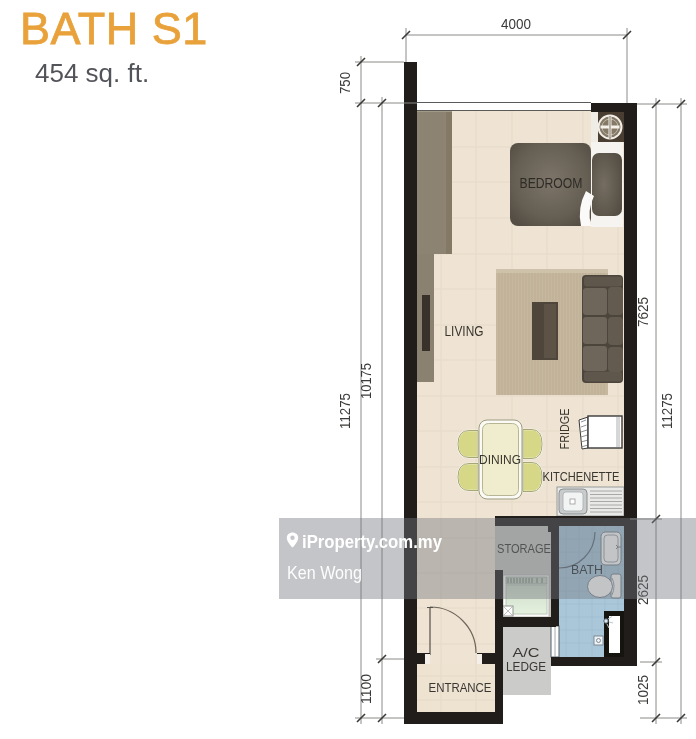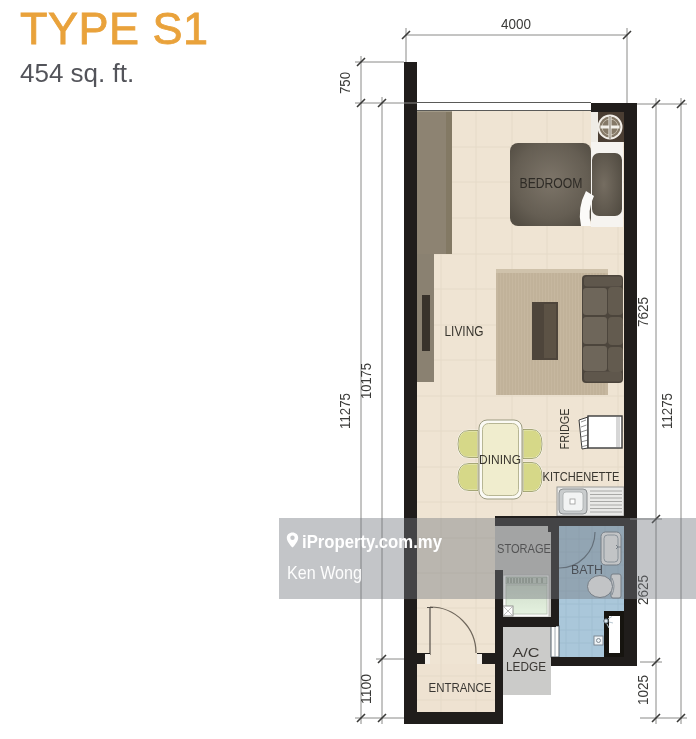--- a/index.html
+++ b/index.html
@@ -4,23 +4,23 @@
 <style>
   html,body{margin:0;padding:0;background:#fff;}
   #page{position:relative;width:696px;height:739px;overflow:hidden;background:#fff;
         font-family:"Liberation Sans",sans-serif;}
   .abs{position:absolute;}
 </style>
 </head>
 <body>
 <div id="page">
 
-  <div class="abs" style="left:20px;top:3px;font-size:45px;font-weight:normal;color:#E9A23B;letter-spacing:0.5px;-webkit-text-stroke:0.8px #E9A23B;">TYPE S1</div>
-
-  <div class="abs" style="left:20px;top:58px;font-size:26px;color:#53545A;">454 sq. ft.</div>
+  <div class="abs" style="left:20px;top:3px;font-size:45px;font-weight:normal;color:#E9A23B;letter-spacing:0.5px;-webkit-text-stroke:0.8px #E9A23B;">BATH S1</div>
+
+  <div class="abs" style="left:35px;top:58px;font-size:26px;color:#53545A;">454 sq. ft.</div>
 
   <svg class="abs" style="left:0;top:0;" width="696" height="739" viewBox="0 0 696 739">
     <defs>
       <radialGradient id="bedg" cx="50%" cy="45%" r="65%">
         <stop offset="0%" stop-color="#7d7569"></stop>
         <stop offset="70%" stop-color="#655e53"></stop>
         <stop offset="100%" stop-color="#544e44"></stop>
       </radialGradient>
       <radialGradient id="bedg2" cx="40%" cy="50%" r="70%">
         <stop offset="0%" stop-color="#756d61"></stop>

